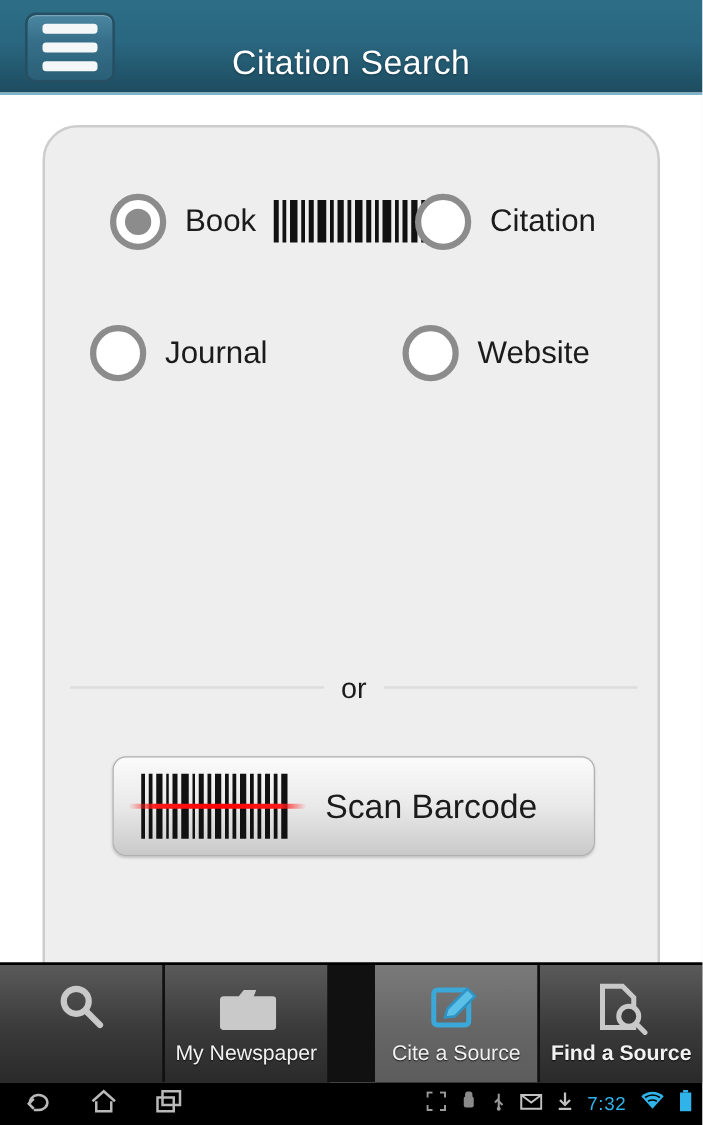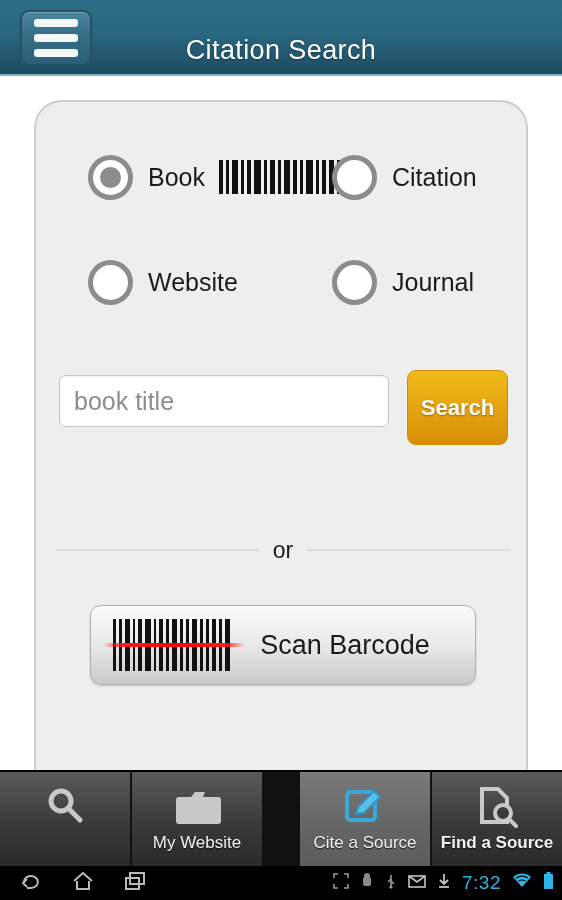--- a/index.html
+++ b/index.html
@@ -121,21 +121,21 @@
   .tab-icon { height: 50px; display: flex; align-items: center; justify-content: center; }
   .tab-label { font-size: 17px; color: #f2f2f2; margin-top: 2px; text-shadow: 0 1px 1px rgba(0,0,0,.8); }
 
   
   .sysbar {
     position: absolute; left: 0; top: 866px; width: 562px; height: 34px;
     background: #000000; display: flex; align-items: center;
   }
   .sys-left { display: flex; align-items: center; gap: 30px; margin-left: 20px; }
   .sys-right { position: absolute; right: 8px; display: flex; align-items: center; gap: 11px; }
-  .sys-time { color: #2fb3e8; font-size: 19px; letter-spacing: .5px; }
+  .sys-time { color: #2fb3e8; font-size: 15px; letter-spacing: .5px; }
 </style>
 </head>
 <body>
 
 <div id="screen">
 
   <div class="header">
     <div class="menu-btn">
       <span class="menu-bar"></span>
       <span class="menu-bar"></span>
@@ -173,34 +173,30 @@
             <i style="width: 6px;"></i>
           </span>
       </div>
       <div class="radio-cell c2">
         <span class="radio"></span>
         <span class="radio-label">Citation</span>
       </div>
     </div>
 
     <div class="radio-row r2">
+      <div class="radio-cell c2">
+        <span class="radio"></span>
+        <span class="radio-label">Journal</span>
+      </div>
       <div class="radio-cell c1">
         <span class="radio"></span>
         <span class="radio-label">Website</span>
       </div>
-      <div class="radio-cell c2">
-        <span class="radio"></span>
-        <span class="radio-label">Journal</span>
-      </div>
-    </div>
-
-    <div class="search-row">
-      <div class="search-input">book title</div>
-      <div class="search-btn">Search</div>
-    </div>
+    </div>
+
 
     <div class="or-row">
       <span class="or-line"></span>
       <span class="or-text">or</span>
       <span class="or-line"></span>
     </div>
 
     <div class="scan-btn">
       <span class="scan-icon">
         <span class="barcode" id="bc-scan">
@@ -241,21 +237,21 @@
           </svg>
       </span>
     </div>
 
     <div class="tab">
       <span class="tab-icon">
         <svg width="48" height="42" viewBox="0 0 48 42">
             <path d="M3 12 h15 l4 -5 h10 l-2 5 h15 a3 3 0 0 1 3 3 v21 a3 3 0 0 1 -3 3 h-39 a3 3 0 0 1 -3 -3 v-21 a3 3 0 0 1 3 -3 z" fill="#c9c9c9"></path>
           </svg>
       </span>
-      <span class="tab-label">My Website</span>
+      <span class="tab-label">My Newspaper</span>
     </div>
 
     <div class="tab active">
       <span class="tab-icon">
         <svg width="46" height="44" viewBox="0 0 46 44">
           <rect x="5" y="8" width="28" height="28" rx="3" fill="none" stroke="#3aa8d8" stroke-width="4"></rect>
           <path d="M14 30 l2 -7 l16 -16 l6 6 l-16 16 z" fill="#5bc0e8" stroke="#2f93c4" stroke-width="2"></path>
         </svg>
       </span>
       <span class="tab-label">Cite a Source</span>

